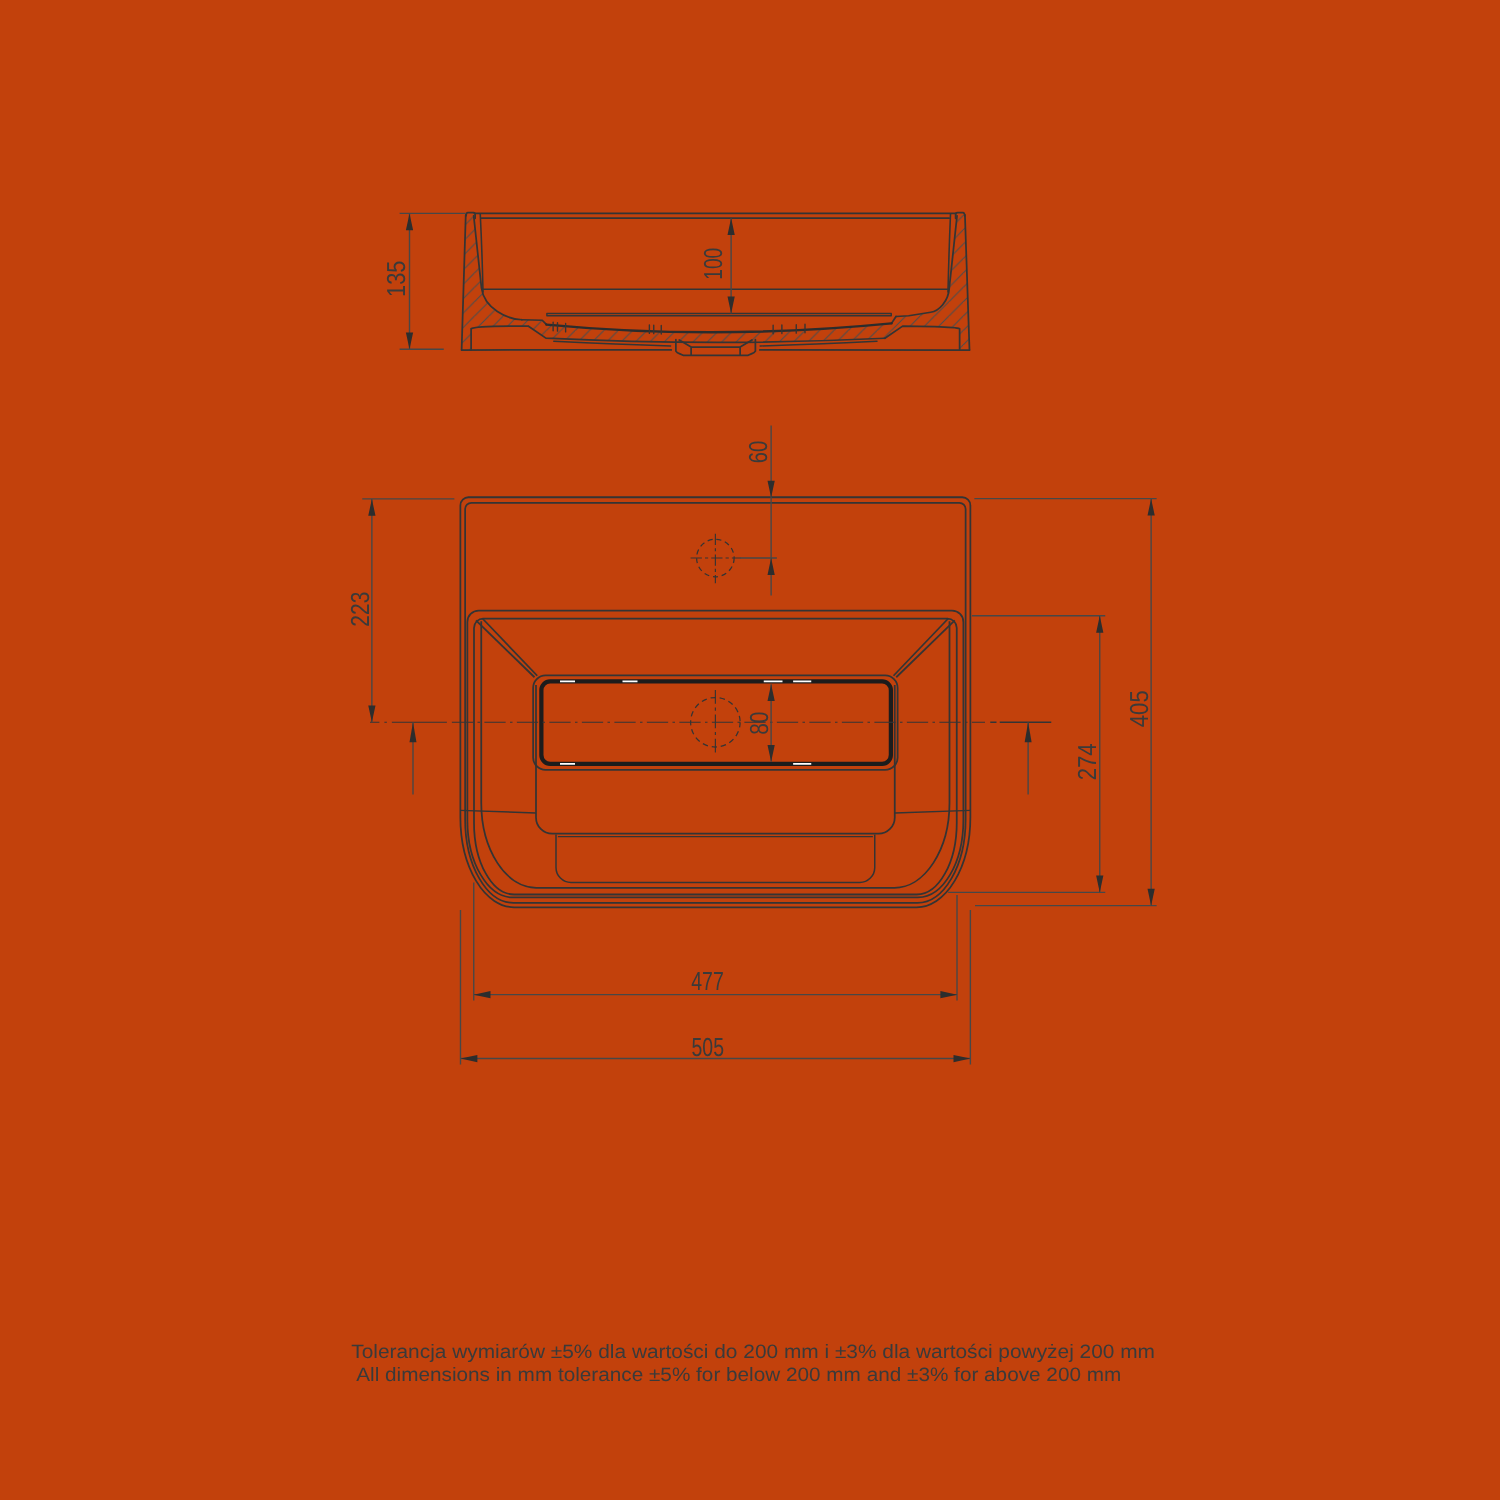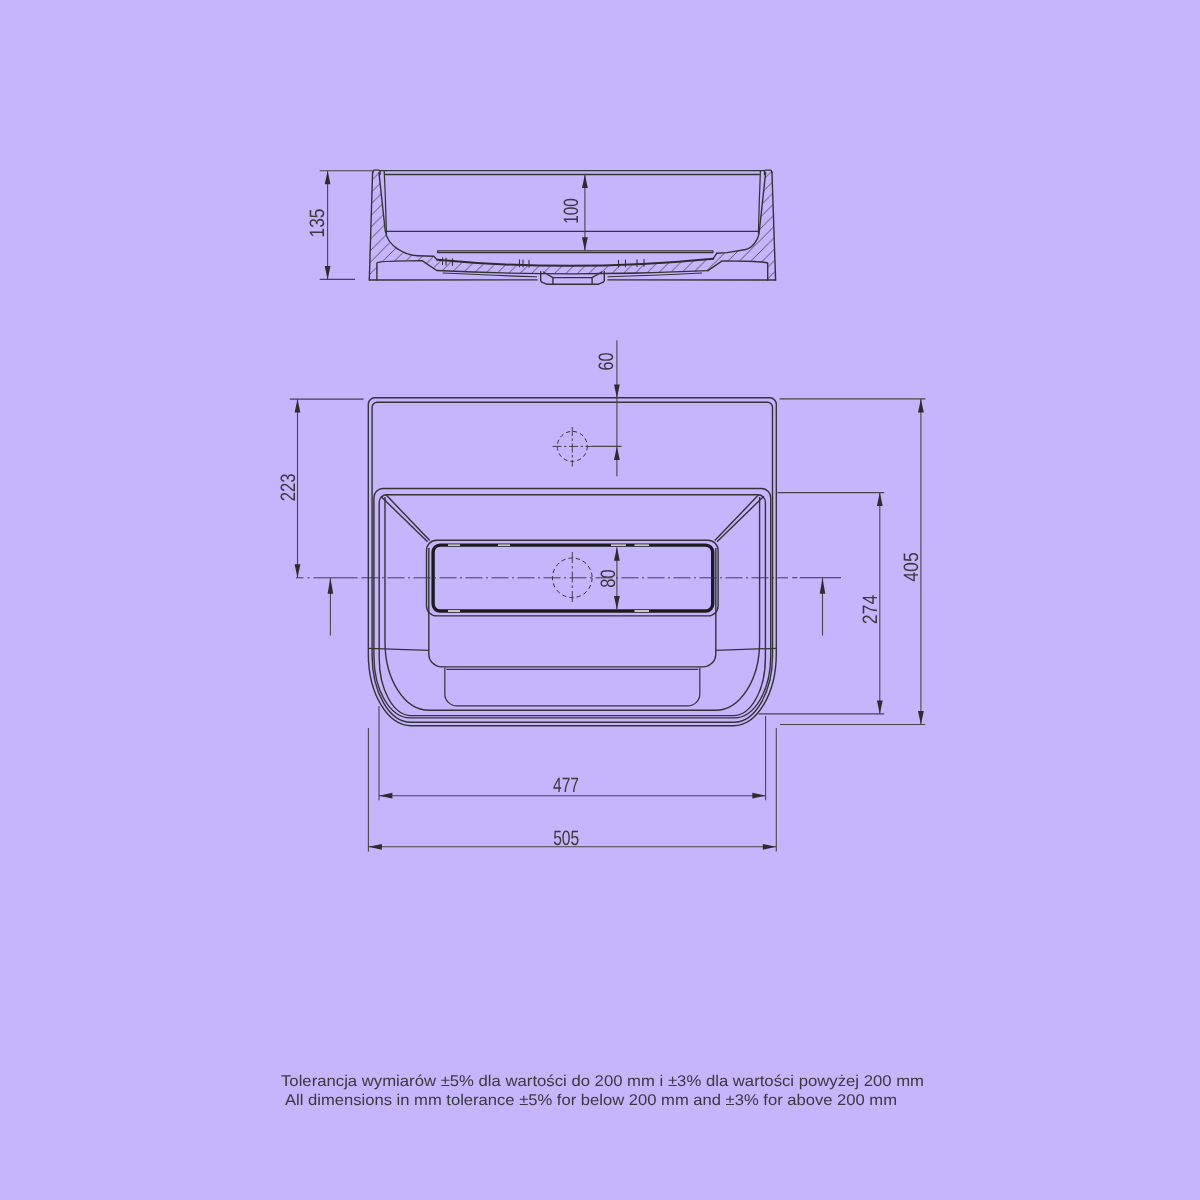--- a/index.html
+++ b/index.html
@@ -1,16 +1,16 @@
 <!DOCTYPE html>
 <html><head>
 <meta charset="utf-8">
 <style>
   html,body{margin:0;padding:0;background:#ffffff;}
-  #canvas{width:1200px;height:1200px;position:relative;background:#c4b5fd;font-family:"Liberation Sans",sans-serif;}
+  #canvas{width:1200px;height:1200px;position:relative;background:#c2410c;font-family:"Liberation Sans",sans-serif;}
   svg{position:absolute;left:0;top:0;}
   text{font-family:"Liberation Sans",sans-serif;-webkit-font-smoothing:antialiased;text-rendering:geometricPrecision;}
 </style>
 </head>
 <body>
 
 <div id="canvas">
 <svg width="1200" height="1200" viewBox="0 0 1200 1200">
 <defs>
 <pattern id="hatch" width="11.5" height="11.5" patternUnits="userSpaceOnUse">

